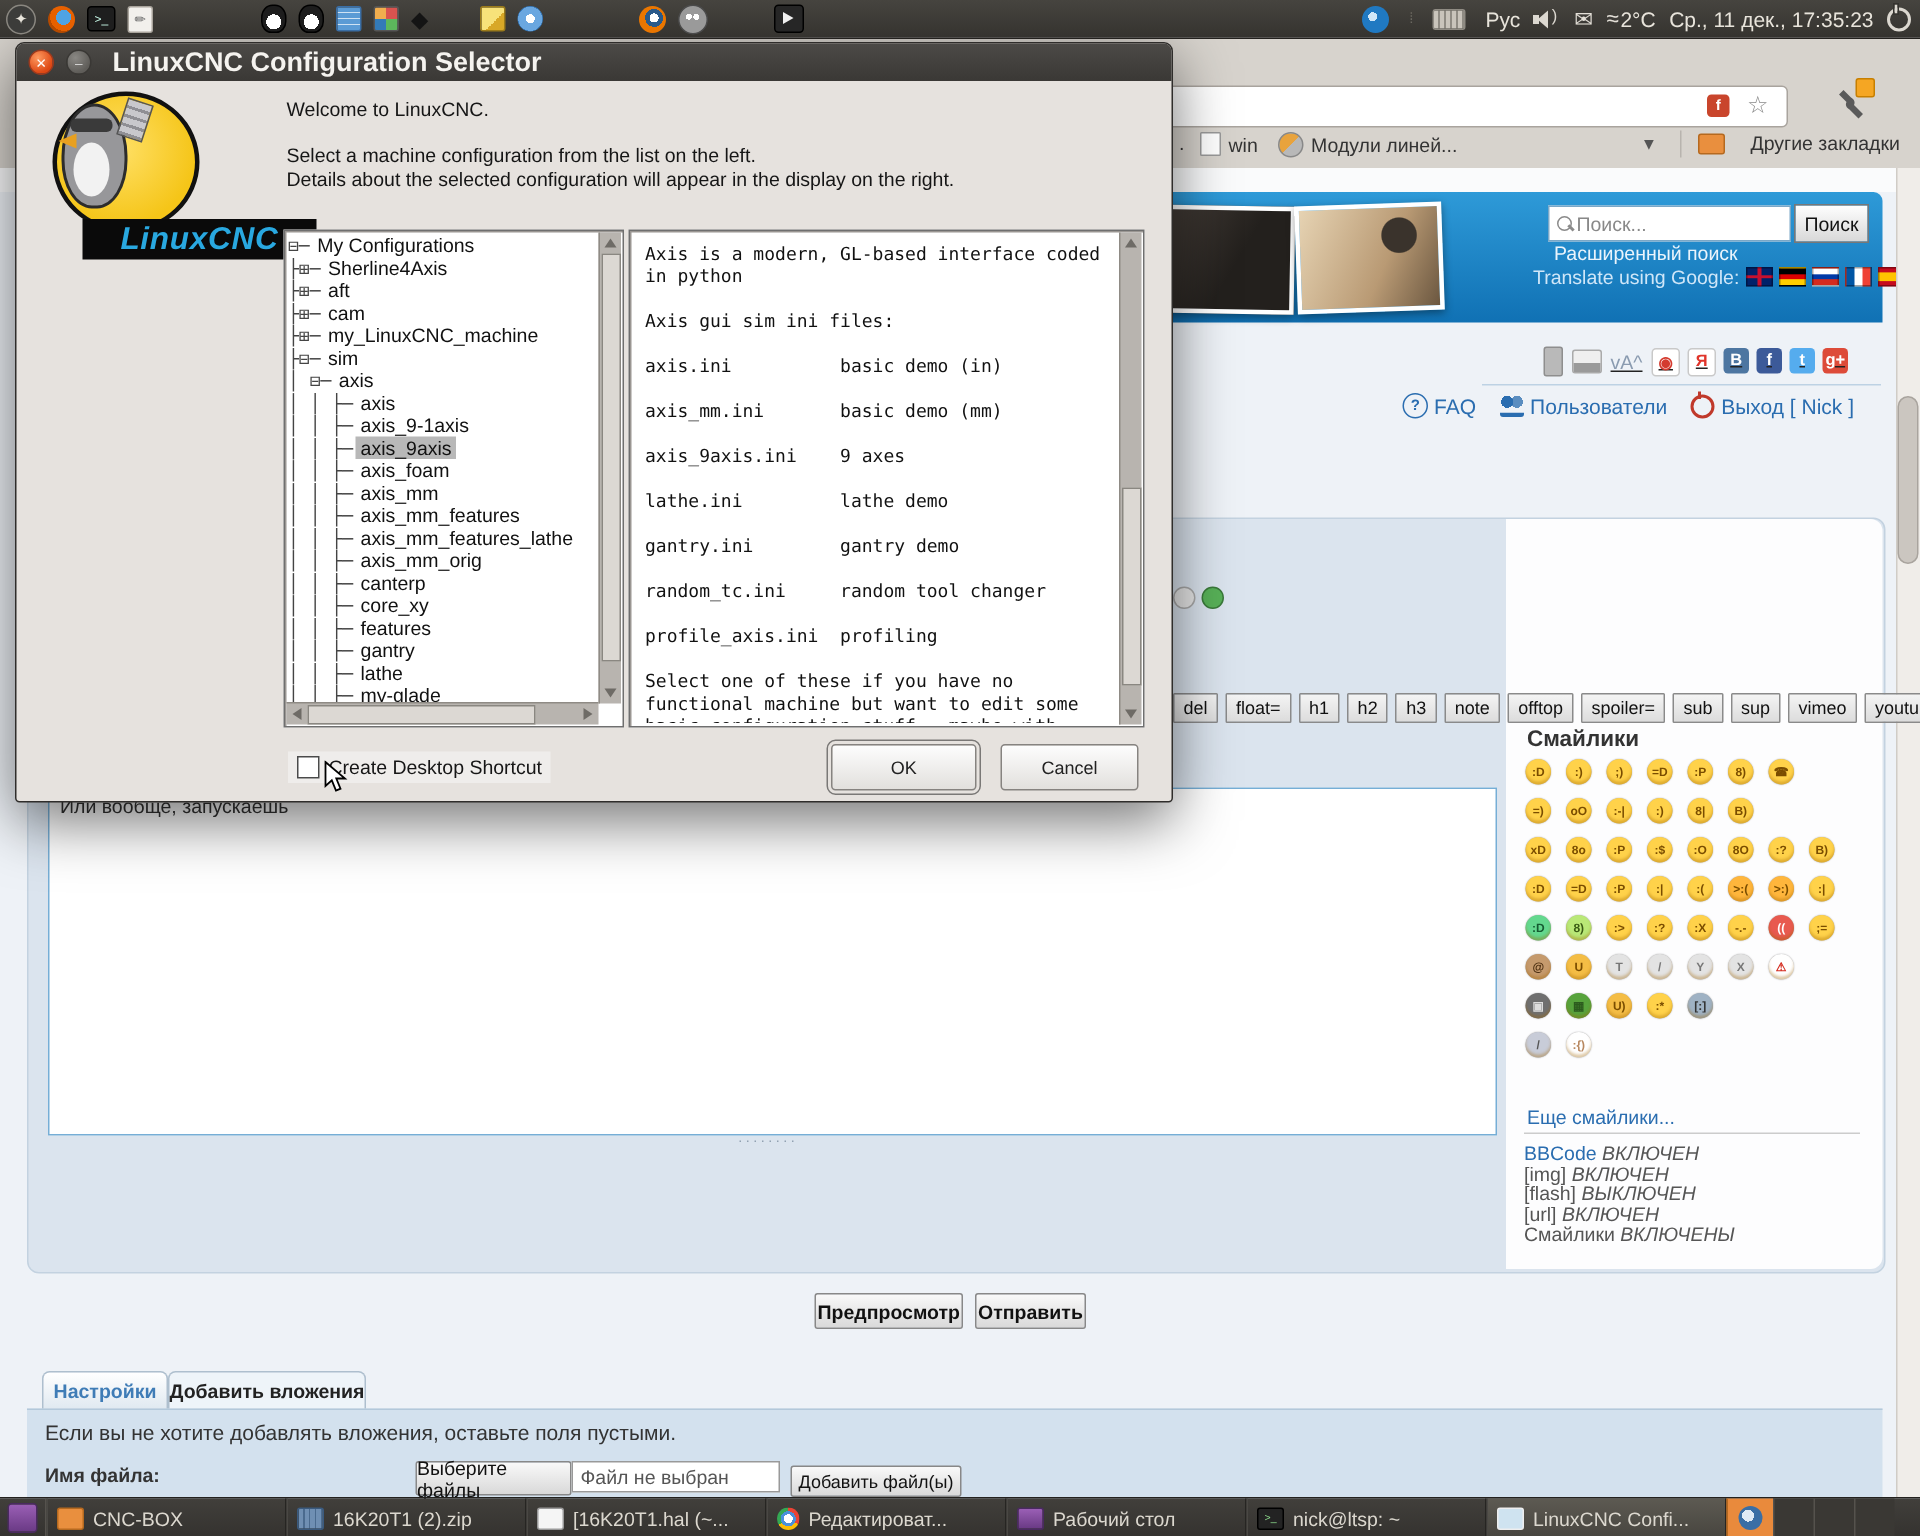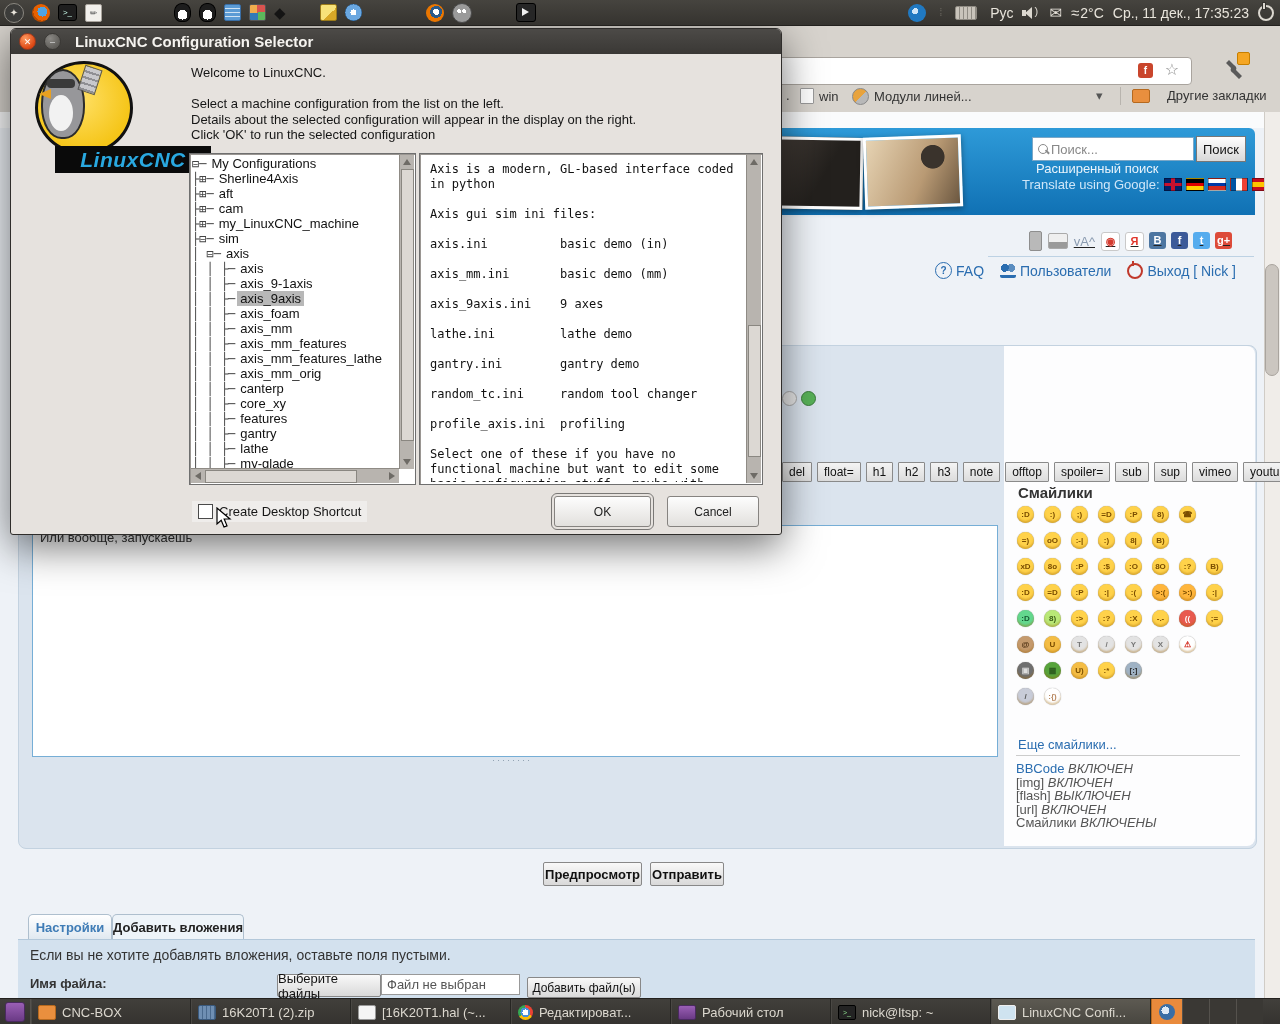--- a/index.html
+++ b/index.html
@@ -115,21 +115,21 @@
   
   .pg-scroll{position:absolute;right:0;top:112px;width:15px;height:886px;background:#f0ede9;border-left:1px solid #d0ccc6;}
   .pg-thumb{position:absolute;right:1px;top:152px;width:12px;height:110px;background:#cbc6c0;border:1px solid #a9a49e;border-radius:7px;}
   
   .dialog{position:absolute;left:10px;top:28px;width:770px;height:505px;background:#e6e2de;border:1px solid #2f2d2b;
     border-radius:6px 6px 3px 3px;box-shadow:0 12px 40px rgba(0,0,0,.55);z-index:50;}
   .titlebar{height:25px;background:linear-gradient(#4c4a47,#3a3835);border-radius:5px 5px 0 0;display:flex;align-items:center;}
   .wm{width:15px;height:15px;border-radius:50%;display:flex;align-items:center;justify-content:center;font-size:9px;color:#fff;margin-left:8px;flex:none;}
   .wm-close{background:radial-gradient(circle at 35% 30%,#ff9a60,#dd4814 70%);border:1px solid #9c3a1e;}
   .wm-min{background:radial-gradient(circle at 35% 30%,#8a8884,#5f5d59 70%);border:1px solid #3a3835;color:#ddd;}
-  .dlg-title{color:#f5f3ef;font-weight:bold;font-size:15px;margin-left:14px;}
+  .dlg-title{color:#f5f3ef;font-weight:bold;font-size:18px;margin-left:14px;}
   .logo{position:absolute;left:4px;top:32px;width:156px;height:112px;}
   .logo-circle{position:absolute;left:20px;top:0;width:92px;height:88px;border-radius:50%;background:radial-gradient(circle at 45% 40%,#ffe066,#f5c518 70%);border:3px solid #111;}
   .peng-body{position:absolute;left:26px;top:8px;width:40px;height:66px;background:#97979a;border:2px solid #2c2c2c;border-radius:50% 50% 46% 46%;}
   .peng-belly{position:absolute;left:34px;top:34px;width:24px;height:36px;background:#f2f2f2;border-radius:50%;}
   .peng-goggle{position:absolute;left:32px;top:18px;width:28px;height:9px;background:#3a3a3a;border-radius:4px;}
   .peng-beak{position:absolute;left:24px;top:28px;width:0;height:0;border-top:5px solid transparent;border-bottom:5px solid transparent;border-right:12px solid #e8a020;}
   .peng-chip{position:absolute;left:66px;top:6px;width:16px;height:24px;background:repeating-linear-gradient(#c8c8cc 0 4px,#8f8f94 4px 6px);transform:rotate(18deg);border:1px solid #555;}
   .logo-bar{position:absolute;left:0;bottom:0;width:156px;height:27px;background:#0a0a0a;display:flex;align-items:center;justify-content:center;margin-left:40px;}
   .logo-text{color:#29a8e0;font-weight:bold;font-style:italic;font-size:21px;letter-spacing:0.5px;}
   .welcome{position:absolute;left:180px;top:36px;font-size:13px;color:#161616;line-height:15.5px;}
@@ -447,21 +447,20 @@
       <div class="peng-belly"></div>
       <div class="logo-bar">
         <span class="logo-text">LinuxCNC</span>
       </div>
     </div>
     <div class="welcome" id="welcome">
         <div class="wline">Welcome to LinuxCNC.</div>
         <div class="wline"></div>
         <div class="wline">Select a machine configuration from the list on the left.</div>
         <div class="wline">Details about the selected configuration will appear in the display on the right.</div>
-        <div class="wline">Click 'OK' to run the selected configuration</div>
       </div>
 
     <div class="treebox sunken">
       <div class="tree-rows" id="tree-rows">
           <div class="trow"><span class="tprefix">⊟─</span><span class="tlabel">My Configurations</span></div>
           <div class="trow"><span class="tprefix">├⊞─</span><span class="tlabel">Sherline4Axis</span></div>
           <div class="trow"><span class="tprefix">├⊞─</span><span class="tlabel">aft</span></div>
           <div class="trow"><span class="tprefix">├⊞─</span><span class="tlabel">cam</span></div>
           <div class="trow"><span class="tprefix">├⊞─</span><span class="tlabel">my_LinuxCNC_machine</span></div>
           <div class="trow"><span class="tprefix">├⊟─</span><span class="tlabel">sim</span></div>

